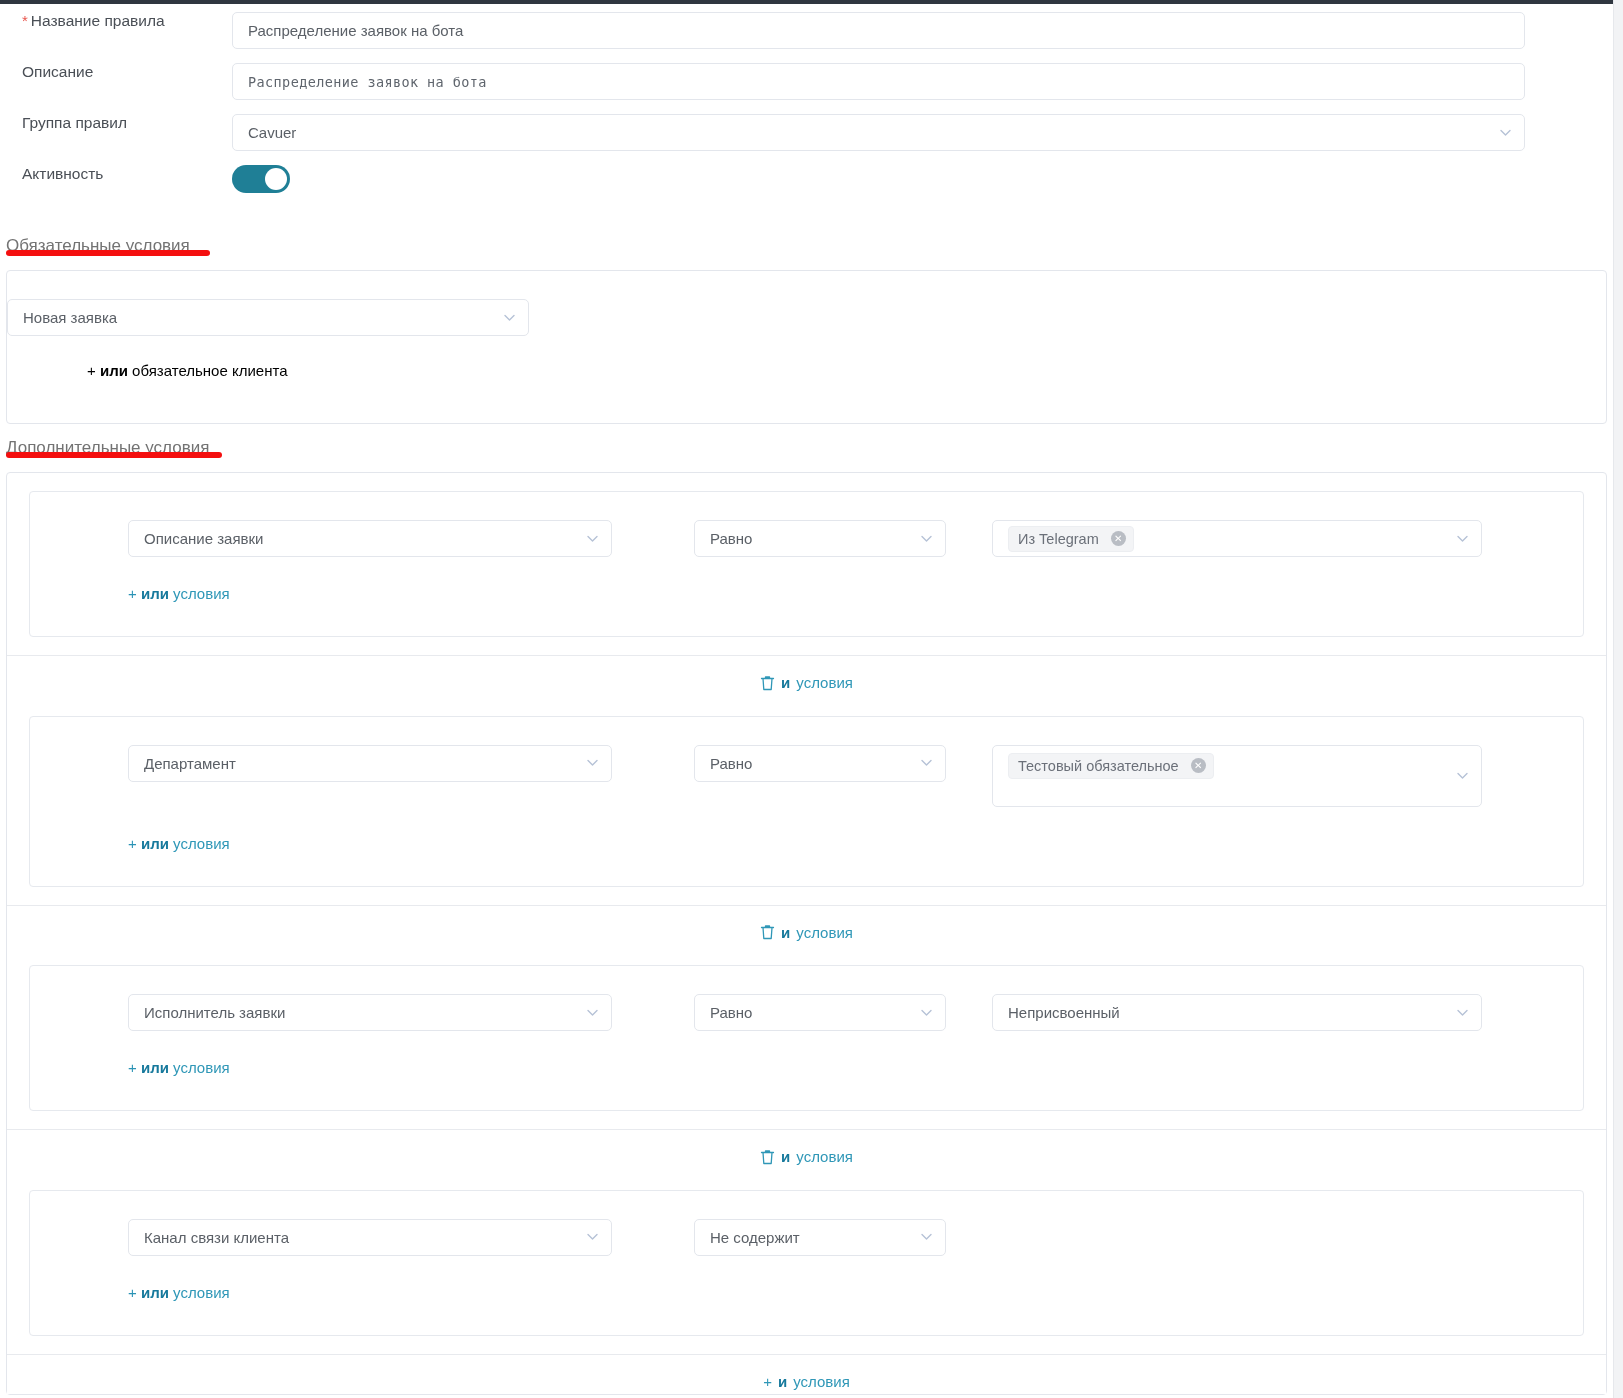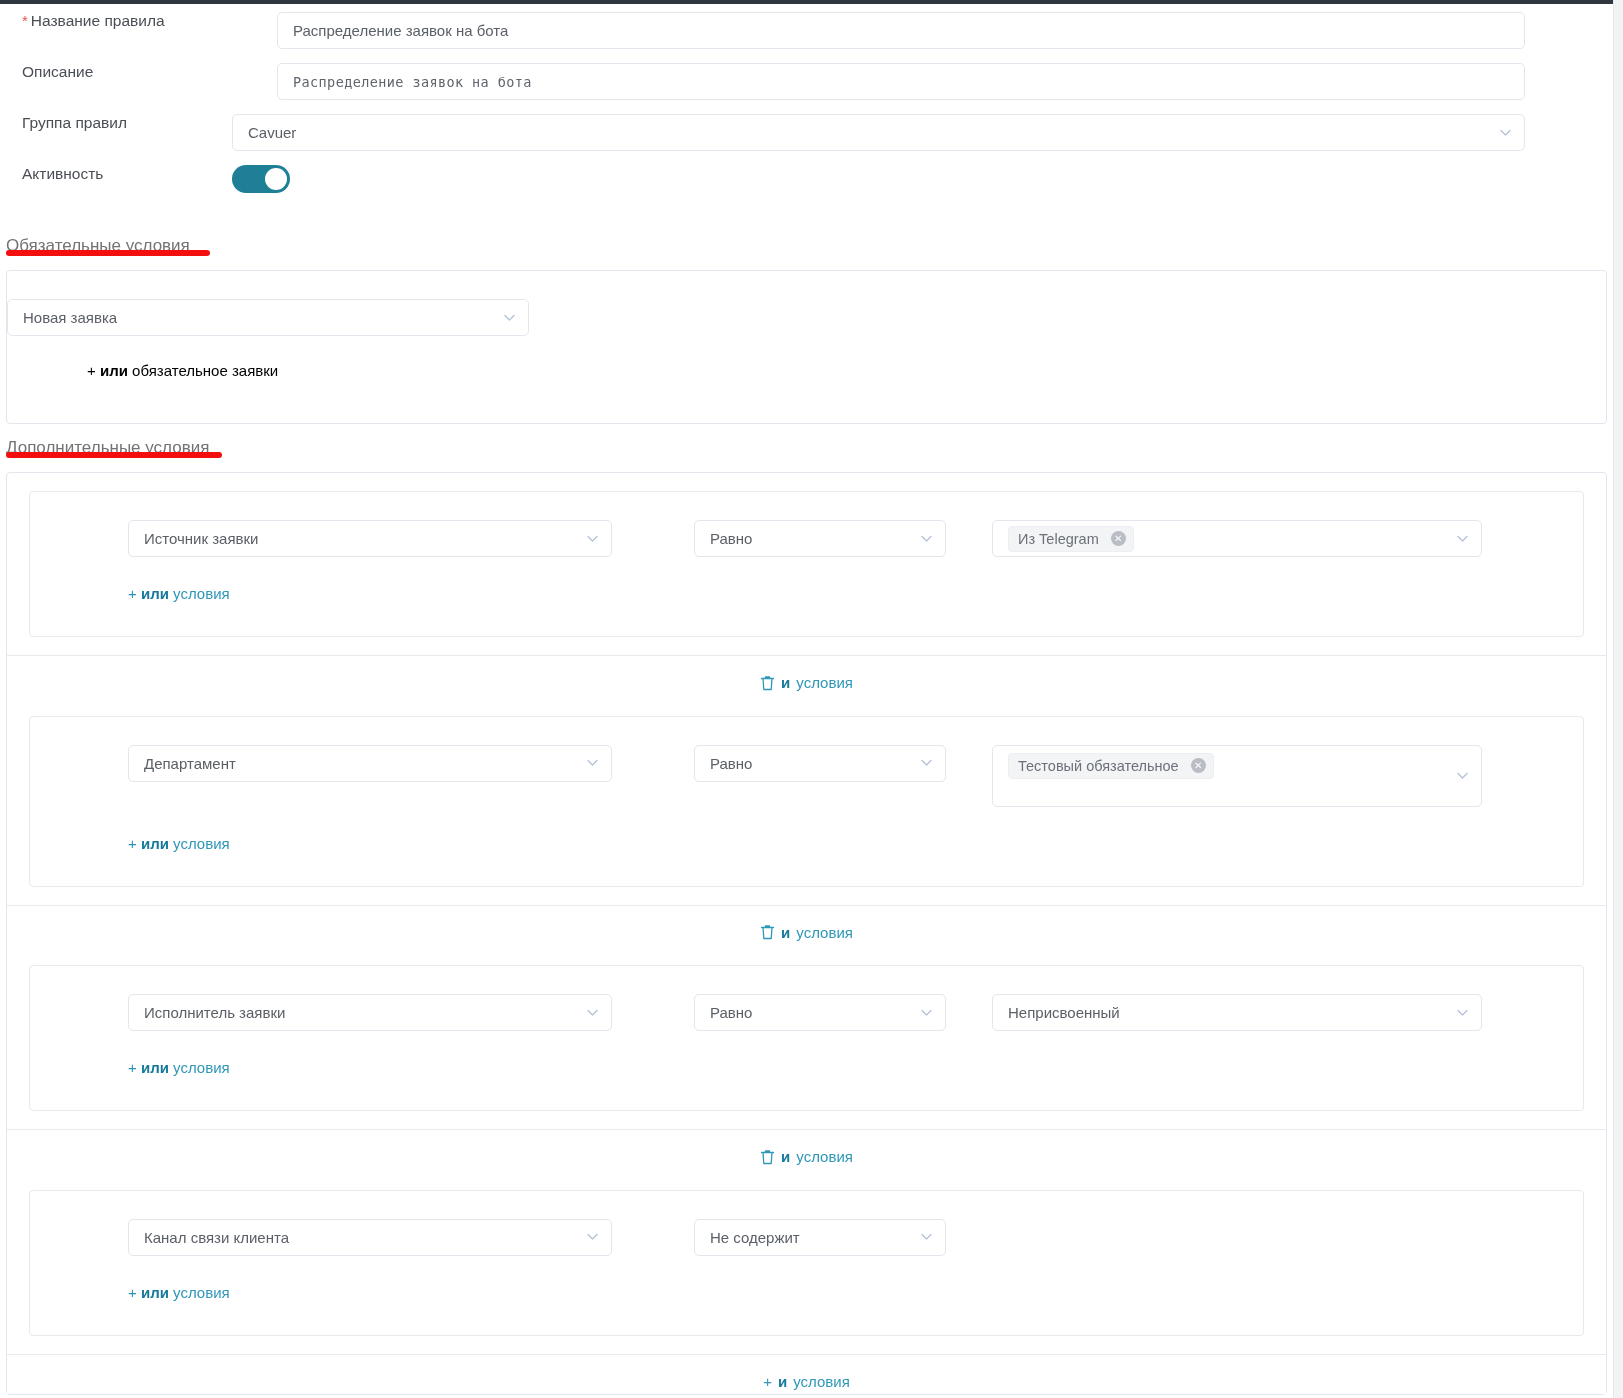--- a/index.html
+++ b/index.html
@@ -60,21 +60,21 @@
     border-radius: 5px;
     background: #fff;
     display: flex;
     align-items: center;
     padding: 0 34px 0 15px;
     font-size: 15px;
     color: #5b6067;
     white-space: nowrap;
     overflow: hidden;
   }
-  .fld.plain { padding-right: 15px; margin-left: 45px; }
+  .fld.plain { padding-right: 15px; }
   .fld.mono { font-family: "DejaVu Sans Mono", monospace; font-size: 13.5px; letter-spacing: .4px; color: #5f656d;}
   .fld.tall { height: 62px; align-items: flex-start; padding-top: 7px; }
   .fld .val { display:block; }
 
   .chev {
     position: absolute;
     right: 12px; top: 50%;
     width: 13px; height: 13px;
     margin-top: -7px;
     pointer-events: none;
@@ -262,36 +262,36 @@
         <span class="chev">
             <svg viewBox="0 0 13 13">
               <path d="M2 4.5 L6.5 9 L11 4.5" fill="none" stroke="#b6c2d6" stroke-width="1.4" stroke-linecap="round" stroke-linejoin="round"></path>
             </svg>
           </span>
       </div>
     </div>
     <div class="mand-or">
       <span class="plus">+</span>
       <b>или</b>
-      <span class="tail">обязательное заявки</span>
+      <span class="tail">обязательное клиента</span>
     </div>
   </div>
 
   <div class="sec-wrap">
     <div class="sec-head">Дополнительные условия</div>
     <div class="underline" style="width:216px; bottom:4px;"></div>
   </div>
 
   <div class="panel">
 
     <div class="inner-card">
       <div class="cond-grid">
         <div class="col-a">
           <div class="fld">
-            <span class="val">Источник заявки</span>
+            <span class="val">Описание заявки</span>
             <span class="chev">
                 <svg viewBox="0 0 13 13">
                   <path d="M2 4.5 L6.5 9 L11 4.5" fill="none" stroke="#b6c2d6" stroke-width="1.4" stroke-linecap="round" stroke-linejoin="round"></path>
                 </svg>
               </span>
           </div>
         </div>
         <div class="col-gap"></div>
         <div class="col-b">
           <div class="fld">

